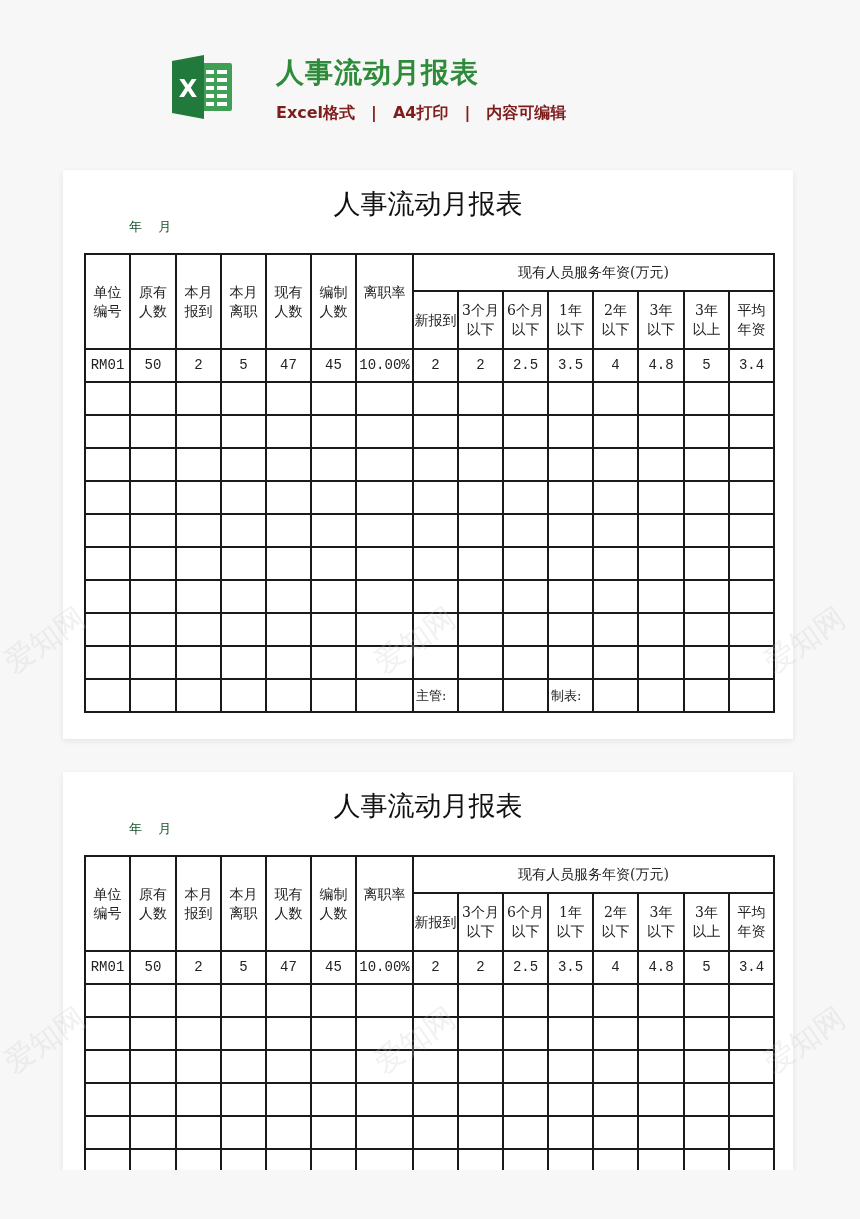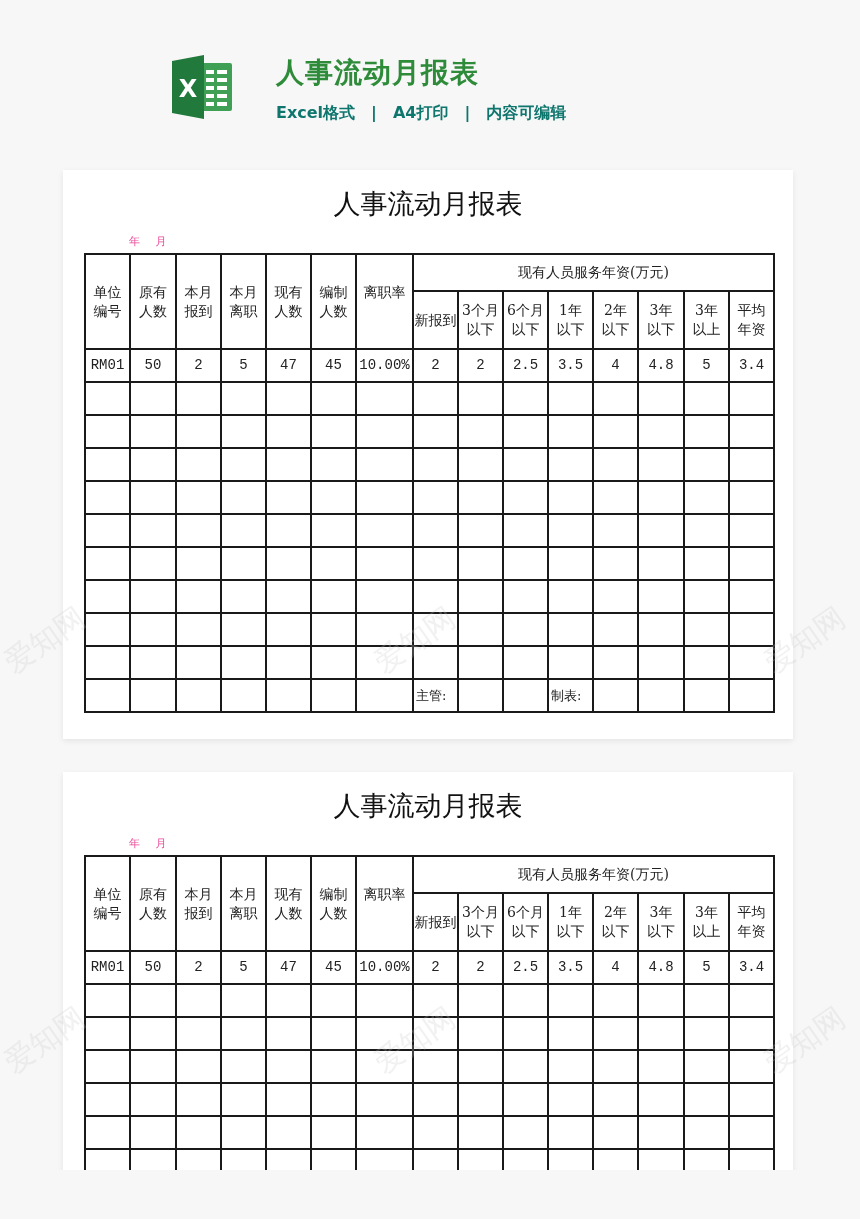--- a/index.html
+++ b/index.html
@@ -2,30 +2,30 @@
 <html><head>
 <meta charset="utf-8">
 <style>
   * { box-sizing: border-box; margin: 0; padding: 0; }
   html, body { width: 860px; height: 1219px; overflow: hidden; }
   body { background: #f7f7f7; position: relative; font-family: "DejaVu Sans", "Liberation Sans", sans-serif; }
 
   .banner { position: absolute; left: 0; top: 0; width: 860px; height: 150px; }
   .excel-icon { position: absolute; left: 170px; top: 55px; width: 64px; height: 64px; }
   .banner-title { position: absolute; left: 276px; top: 54px; font-size: 28px; font-weight: bold; color: #2e8b3a; letter-spacing: 1px; }
-  .banner-sub { position: absolute; left: 276px; top: 103px; font-size: 16px; font-weight: bold; color: #0f766e; white-space: nowrap; }
+  .banner-sub { position: absolute; left: 276px; top: 103px; font-size: 16px; font-weight: bold; color: #7f1d1d; white-space: nowrap; }
   .banner-sub .sep { display: inline-block; margin: 0 16px; }
 
   .clip { position: absolute; left: 0; top: 0; width: 860px; height: 1170px; overflow: hidden; }
   .card { position: absolute; left: 63px; width: 730px; background: #fff; box-shadow: 0 2px 6px rgba(0,0,0,0.08); }
   .card1 { top: 170px; height: 569px; }
   .card2 { top: 772px; height: 569px; }
 
   .sheet-title { position: absolute; left: 0; width: 730px; top: 16px; text-align: center; font-family: "DejaVu Serif", "Liberation Serif", serif; font-size: 27px; color: #111; }
-  .ym { position: absolute; left: 66px; top: 64px; font-family: "DejaVu Serif", "Liberation Serif", serif; font-size: 11px; color: #ec4899; word-spacing: 12px; }
+  .ym { position: absolute; left: 66px; top: 48px; font-family: "DejaVu Serif", "Liberation Serif", serif; font-size: 13px; color: #14532d; word-spacing: 12px; }
 
   table.grid { position: absolute; left: 21px; top: 83px; border-collapse: collapse; table-layout: fixed; width: 689px; font-family: "DejaVu Serif", "Liberation Serif", serif; color: #222; }
   table.grid td { border: 2px solid #1a1a1a; text-align: center; vertical-align: middle; font-size: 14px; line-height: 19px; padding: 0; overflow: hidden; white-space: nowrap; }
   table.grid tr.h1 td { height: 37px; }
   table.grid tr.h2 td { height: 58px; }
   table.grid tr.r td { height: 33px; }
   table.grid td.left { text-align: left; padding-left: 2px; font-size: 13px; }
   table.grid td.tall { vertical-align: top; padding-top: 28px; }
   table.grid td.num { font-size: 14px; font-family: Liberation Mono, monospace; }
 

